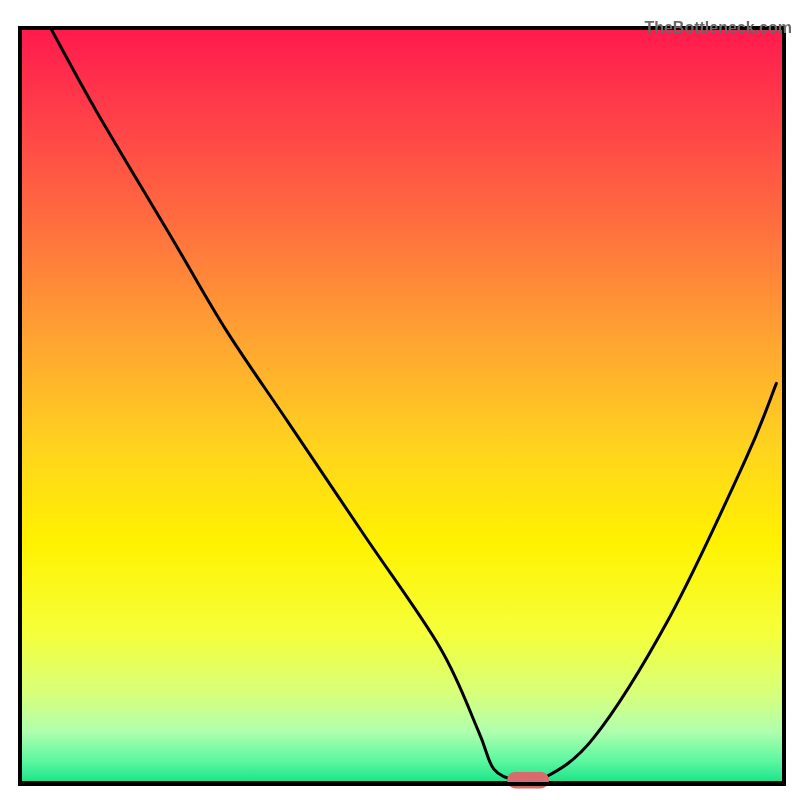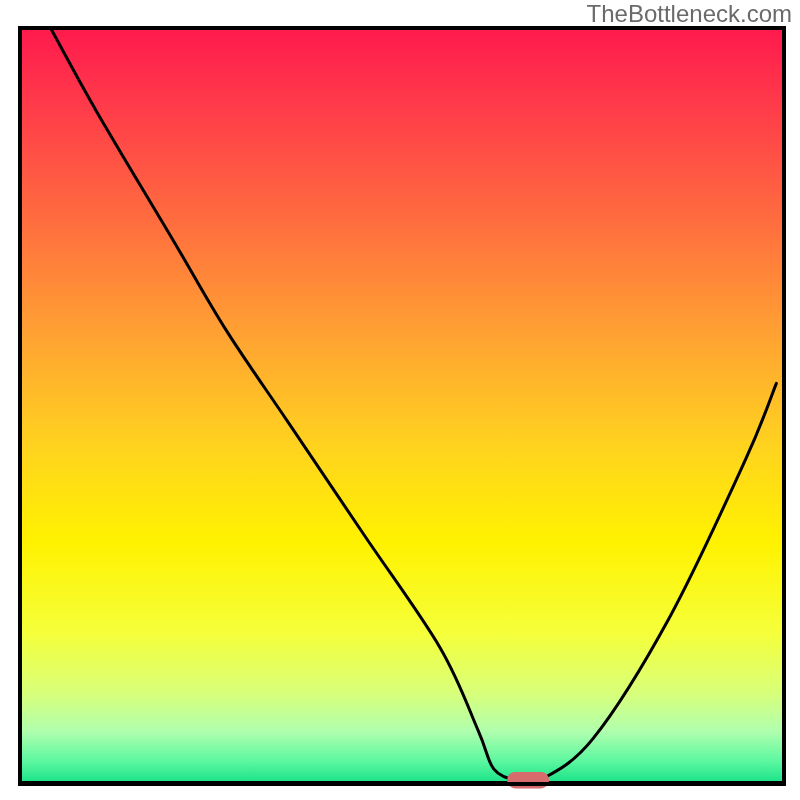--- a/index.html
+++ b/index.html
@@ -10,24 +10,24 @@
     font-family: Arial, Helvetica, sans-serif;
     background: #ffffff;
   }
   .container {
     position: relative;
     width: 800px;
     height: 800px;
   }
   .watermark {
     position: absolute;
-    top: 0;
+    top: 19px;
     right: 8px;
-    font-size: 24px;
-    font-weight: normal;
+    font-size: 16px;
+    font-weight: bold;
     color: #6a6a6a;
     z-index: 10;
   }
   svg.chart {
     display: block;
   }
 </style>
 </head>
 <body>
 

